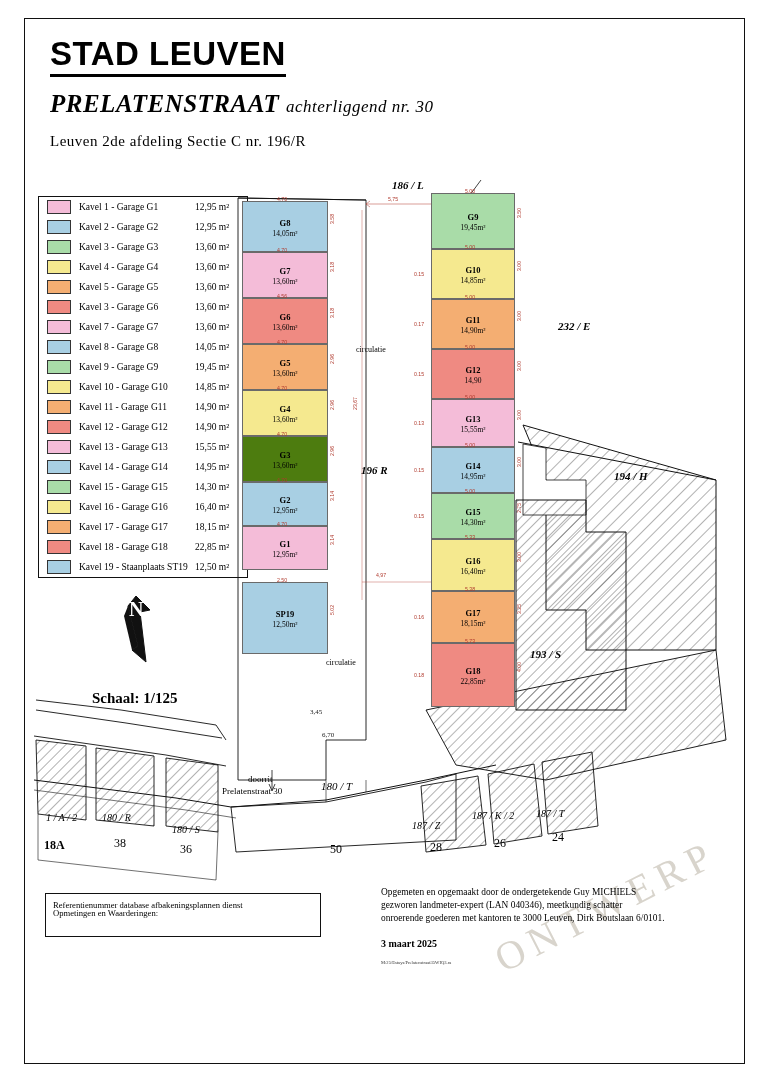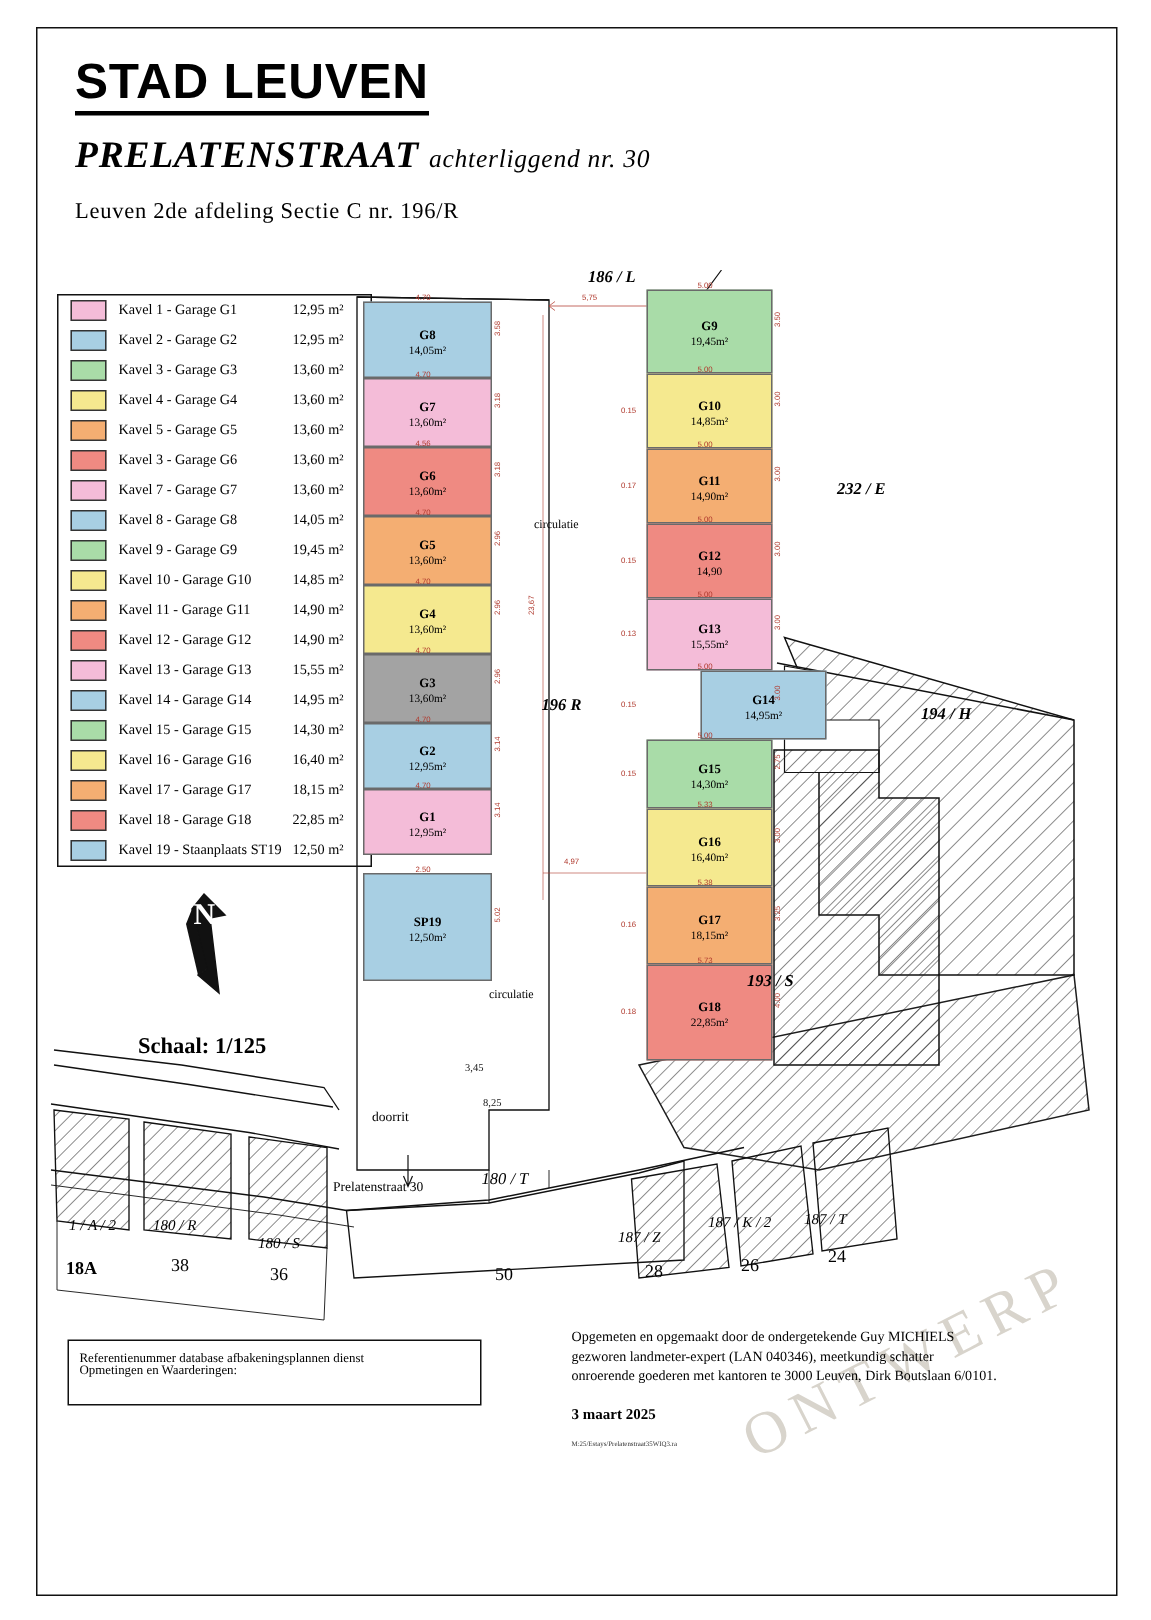--- a/index.html
+++ b/index.html
@@ -235,21 +235,21 @@
           <div class="ar" style="top:24px">13,60m²</div>
         </div>
         <div class="dim" style="left: 251px; top: 159px;">4.70</div>
         <div class="dim" style="left: 303px; top: 184px; transform: rotate(-90deg); transform-origin: left top;">2.96</div>
         <div class="plot" style="left: 216px; top: 210px; width: 86px; height: 46px; background: rgb(245, 233, 143);">
           <div class="nm" style="top:13px">G4</div>
           <div class="ar" style="top:24px">13,60m²</div>
         </div>
         <div class="dim" style="left: 251px; top: 205px;">4.70</div>
         <div class="dim" style="left: 303px; top: 230px; transform: rotate(-90deg); transform-origin: left top;">2.96</div>
-        <div class="plot" style="left: 216px; top: 256px; width: 86px; height: 46px; background: #a3a3a3;">
+        <div class="plot" style="left: 216px; top: 256px; width: 86px; height: 46px; background: #4d7c0f;">
           <div class="nm" style="top:13px">G3</div>
           <div class="ar" style="top:24px">13,60m²</div>
         </div>
         <div class="dim" style="left: 251px; top: 251px;">4.70</div>
         <div class="dim" style="left: 303px; top: 276px; transform: rotate(-90deg); transform-origin: left top;">2.96</div>
         <div class="plot" style="left: 216px; top: 302px; width: 86px; height: 44px; background: rgb(168, 207, 227);">
           <div class="nm" style="top:12px">G2</div>
           <div class="ar" style="top:23px">12,95m²</div>
         </div>
         <div class="dim" style="left: 251px; top: 297px;">4.70</div>
@@ -296,21 +296,21 @@
         <div class="dim" style="left: 439px; top: 164px;">5.00</div>
         <div class="dim" style="left: 490px; top: 191px; transform: rotate(-90deg); transform-origin: left top;">3.00</div>
         <div class="dim" style="left: 388px; top: 191px;">0.15</div>
         <div class="plot" style="left: 405px; top: 219px; width: 84px; height: 48px; background: rgb(244, 188, 216);">
           <div class="nm" style="top:14px">G13</div>
           <div class="ar" style="top:25px">15,55m²</div>
         </div>
         <div class="dim" style="left: 439px; top: 214px;">5.00</div>
         <div class="dim" style="left: 490px; top: 240px; transform: rotate(-90deg); transform-origin: left top;">3.00</div>
         <div class="dim" style="left: 388px; top: 240px;">0.13</div>
-        <div class="plot" style="left: 405px; top: 267px; width: 84px; height: 46px; background: rgb(168, 207, 227); margin-left: 36px;">
+        <div class="plot" style="left: 405px; top: 267px; width: 84px; height: 46px; background: rgb(168, 207, 227);">
           <div class="nm" style="top:13px">G14</div>
           <div class="ar" style="top:24px">14,95m²</div>
         </div>
         <div class="dim" style="left: 439px; top: 262px;">5.00</div>
         <div class="dim" style="left: 490px; top: 287px; transform: rotate(-90deg); transform-origin: left top;">3.00</div>
         <div class="dim" style="left: 388px; top: 287px;">0.15</div>
         <div class="plot" style="left: 405px; top: 313px; width: 84px; height: 46px; background: rgb(169, 220, 168);">
           <div class="nm" style="top:13px">G15</div>
           <div class="ar" style="top:24px">14,30m²</div>
         </div>
@@ -335,30 +335,30 @@
           <div class="ar" style="top:33px">22,85m²</div>
         </div>
         <div class="dim" style="left: 439px; top: 458px;">5.73</div>
         <div class="dim" style="left: 490px; top: 492px; transform: rotate(-90deg); transform-origin: left top;">4.00</div>
         <div class="dim" style="left: 388px; top: 492px;">0.18</div>
       </div>
 
     <div class="lbl" style="left:366px;top:-1px;font-size:11px;font-style:italic;font-weight:bold;">186 / L</div>
     <div class="lbl" style="left:532px;top:140px;font-size:11px;font-style:italic;font-weight:bold;">232 / E</div>
     <div class="lbl" style="left:588px;top:290px;font-size:11px;font-style:italic;font-weight:bold;">194 / H</div>
-    <div class="lbl" style="left:472px;top:468px;font-size:11px;font-style:italic;font-weight:bold;font-family:Liberation Serif, serif;">193 / S</div>
+    <div class="lbl" style="left:504px;top:468px;font-size:11px;font-style:italic;font-weight:bold;font-family:Liberation Serif, serif;">193 / S</div>
     <div class="lbl" style="left:335px;top:284px;font-size:11px;font-style:italic;font-weight:bold;">196 R</div>
     <div class="lbl" style="left:330px;top:165px;font-size:8px;">circulatie</div>
     <div class="lbl" style="left:300px;top:478px;font-size:8px;">circulatie</div>
     <div class="dim" style="left:362px;top:16px;">5,75</div>
     <div class="dim" style="left:326px;top:230px;transform:rotate(-90deg);transform-origin:left top;">23,67</div>
     <div class="dim" style="left:350px;top:392px;">4,97</div>
     <div class="lbl" style="left:284px;top:528px;font-size:7px;color:#222;">3,45</div>
-    <div class="lbl" style="left:296px;top:551px;font-size:7px;color:#222;">8,25</div>
-    <div class="lbl" style="left:222px;top:559px;font-size:9px;">doorrit</div>
+    <div class="lbl" style="left:296px;top:551px;font-size:7px;color:#222;">6,70</div>
+    <div class="lbl" style="left:222px;top:594px;font-size:9px;">doorrit</div>
     <div class="lbl" style="left:196px;top:606px;font-size:9px;">Prelatenstraat 30</div>
     <div class="lbl" style="left:295px;top:600px;font-size:11px;font-style:italic;">180 / T</div>
     <div class="lbl" style="left:20px;top:632px;font-size:10px;font-style:italic;">1 / A / 2</div>
     <div class="lbl" style="left:76px;top:632px;font-size:10px;font-style:italic;">180 / R</div>
     <div class="lbl" style="left:146px;top:644px;font-size:10px;font-style:italic;">180 / S</div>
     <div class="lbl" style="left:386px;top:640px;font-size:10px;font-style:italic;">187 / Z</div>
     <div class="lbl" style="left:446px;top:630px;font-size:10px;font-style:italic;">187 / K / 2</div>
     <div class="lbl" style="left:510px;top:628px;font-size:10px;font-style:italic;">187 / T</div>
     <div class="lbl" style="left:18px;top:658px;font-size:12px;font-weight:bold;">18A</div>
     <div class="lbl" style="left:88px;top:656px;font-size:12px;">38</div>

